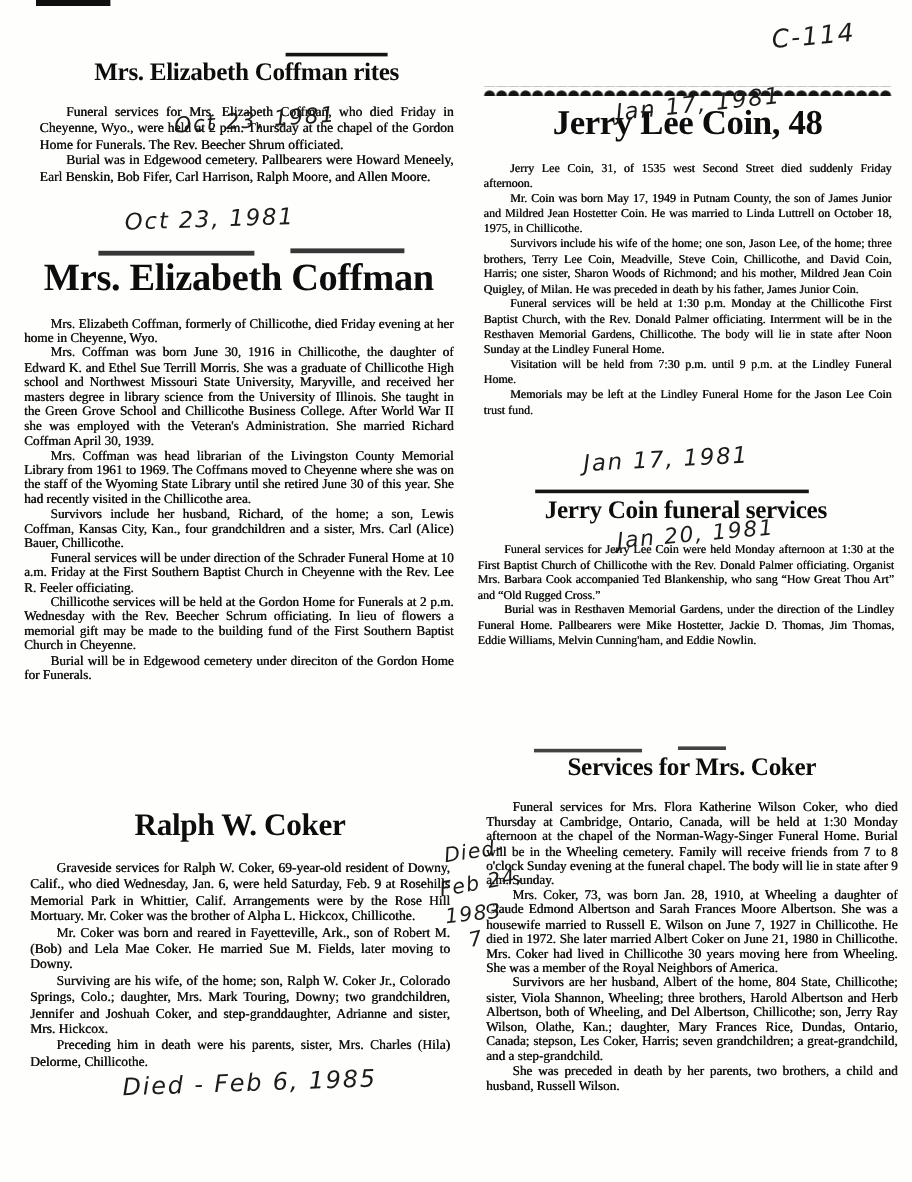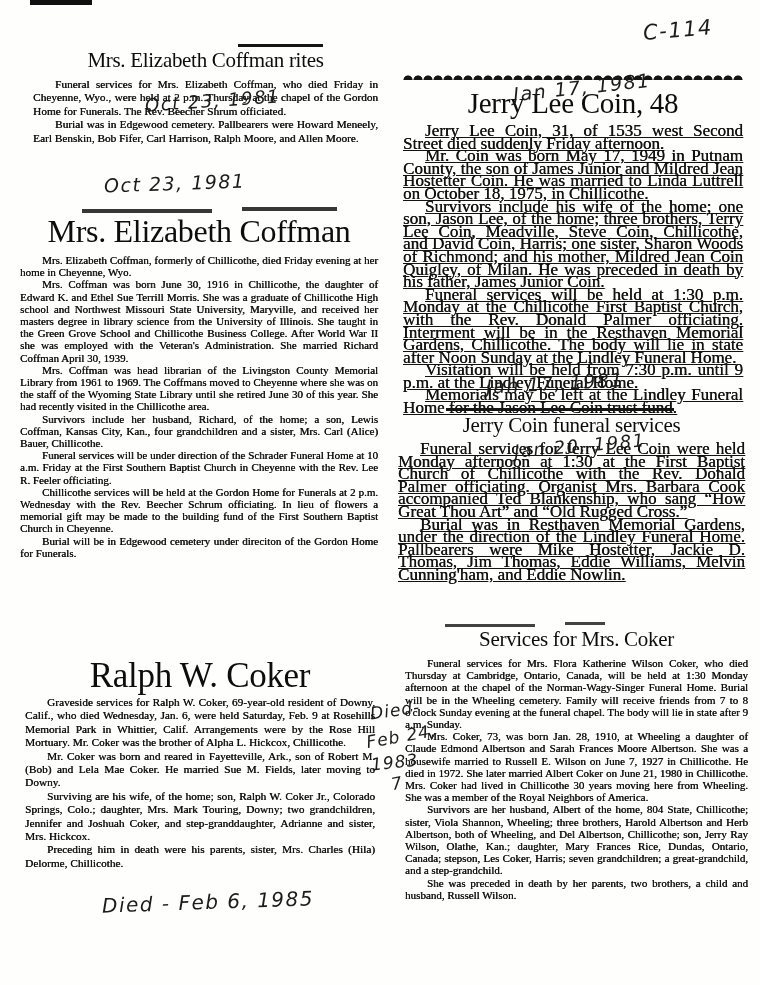--- a/index.html
+++ b/index.html
@@ -1,32 +1,32 @@
 <!DOCTYPE html>
 <html><head>
 <meta charset="utf-8">
 <style>
   html,body{margin:0;padding:0;background:#d9d9d9;}
   .page{
     position:relative;width:760px;height:985px;background:#fefefc;
     font-family:"Liberation Serif",serif;color:#131313;overflow:hidden;
   }
   .article{position:absolute;}
-  .headline{margin:4px;font-weight:normal;text-align:center;color:#0d0d0d;
+  .headline{margin:16px;font-weight:bold;text-align:center;color:#0d0d0d;
     font-family:"Liberation Serif",serif;letter-spacing:-0.3px;}
   .h-xl{font-size:32px;line-height:34px;}
   .h-lg{font-size:29px;line-height:31px;}
-  .h-md{font-size:35px;line-height:28px;}
+  .h-md{font-size:26px;line-height:28px;}
   .h-sm{font-size:21px;line-height:23px;}
   .body-text{margin-top:6px;}
   .body-text p{margin:0;text-indent:22px;text-align:justify;
     text-shadow:0.35px 0 0 currentColor;}
   .t11 p{font-size:11px;line-height:12.2px;}
   .t11b p{font-size:11.3px;line-height:13.4px;}
-  .t11c p{font-size:17px;line-height:12.6px;text-decoration:underline;}
+  .t11c p{font-size:10px;line-height:12.6px;}
   .rule{position:absolute;background:#141414;}
   .torn{position:absolute;height:8px;
     background-image:radial-gradient(circle at 5px 8px,#141414 0 4.2px,transparent 4.9px);
     background-size:10px 8px;background-repeat:repeat-x;}
   .hw{position:absolute;font-family:"DejaVu Sans",sans-serif;font-style:italic;
     color:#1c1c1c;white-space:nowrap;font-size:18px;letter-spacing:1.5px;}
   .artifact{position:absolute;background:#101010;}
 </style>
 </head>
 <body>

